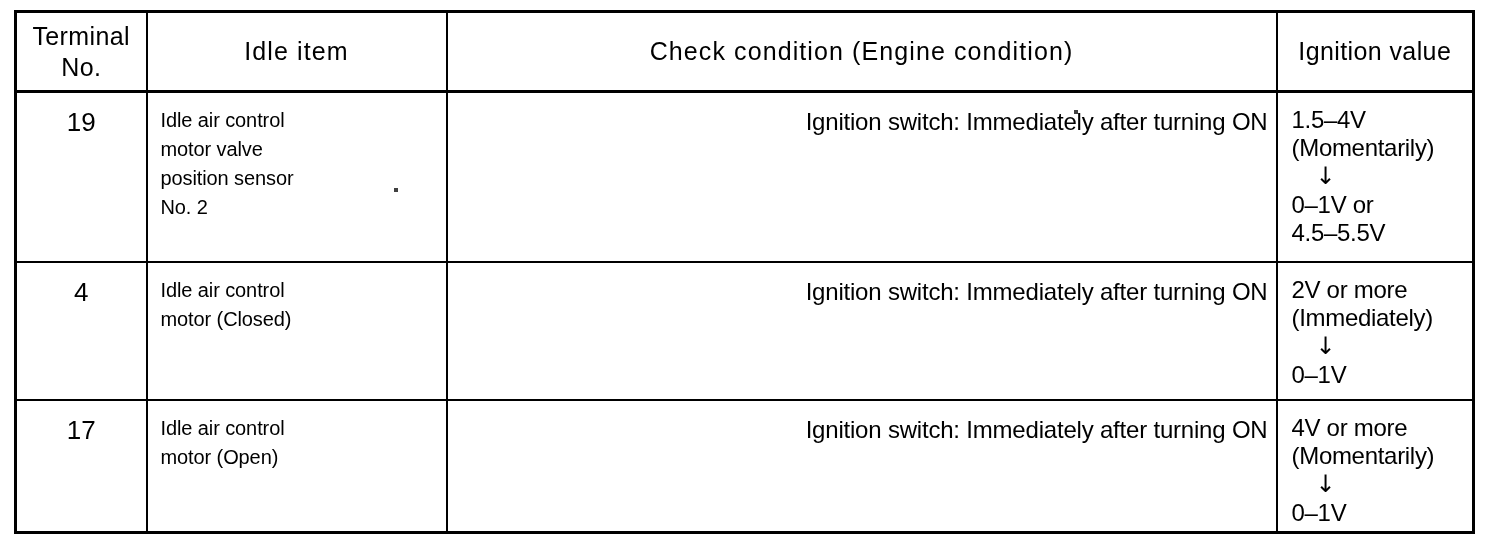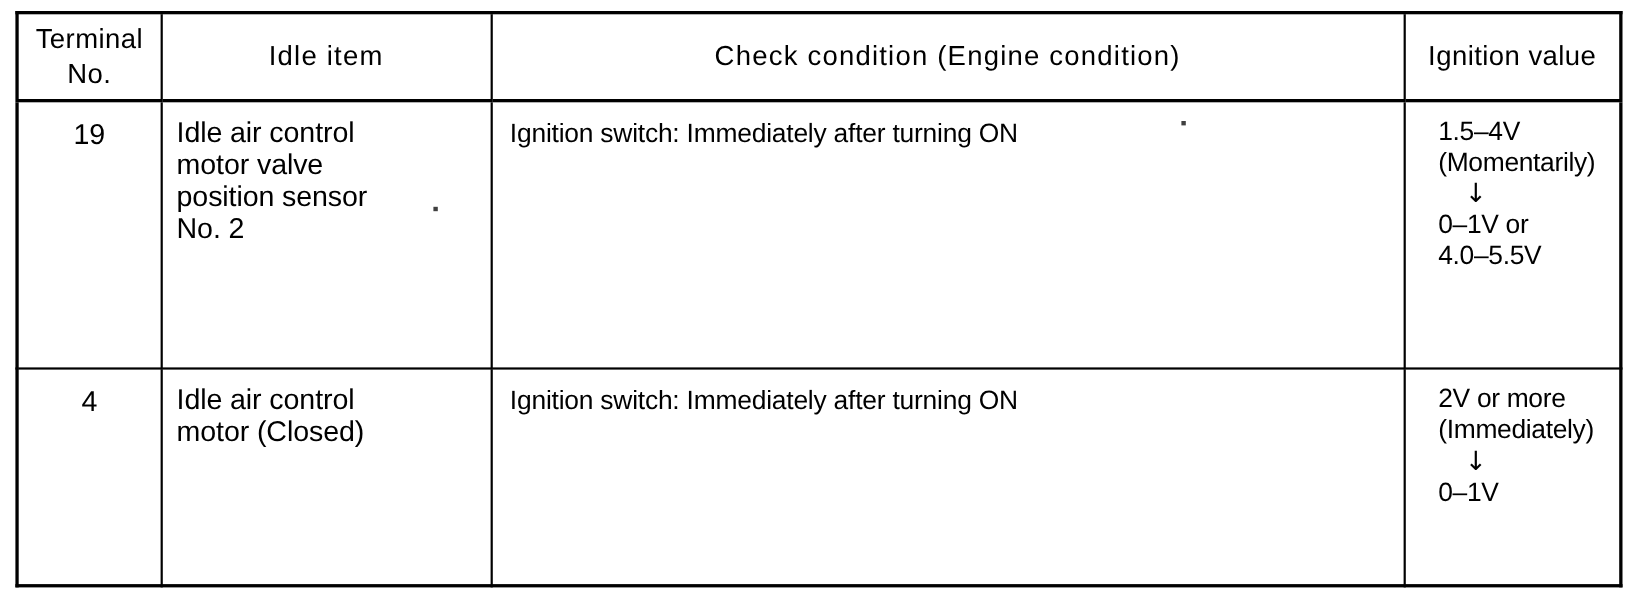--- a/index.html
+++ b/index.html
@@ -88,42 +88,41 @@
   }
   .terminal-no {
     font-size: 26px;
     line-height: 30px;
     padding-top: 14px;
     text-align: center;
   }
 
   td.cell-item { vertical-align: top; }
   .item-text {
-    font-size: 26px;
+    font-size: 20px;
     line-height: 29px;
     padding: 13px 8px 0 13px;
     white-space: pre-line;
     letter-spacing: -0.1px;
   }
 
-  td.cell-cond { vertical-align: top; }
+  td.cell-cond { vertical-align: top; text-align: right; }
   .cond-text {
     font-size: 24px;
     line-height: 29px;
     padding: 14px 8px 0 16px;
     letter-spacing: -0.2px;
   }
 
   td.cell-std {
     vertical-align: top;
     border-left: 3px solid #000;
   }
   .std-block {
     padding: 13px 6px 0 14px;
-    margin-left: 16px;
   }
   .std-line {
     font-size: 24px;
     line-height: 28px;
     white-space: pre-line;
     letter-spacing: -0.3px;
   }
   .std-arrow {
     font-size: 24px;
     line-height: 26px;
@@ -190,21 +189,21 @@
           </td>
           <td class="cell-cond">
             <div class="cond-text">Ignition switch: Immediately after turning ON</div>
           </td>
           <td class="cell-std">
             <div class="std-block">
               <div class="std-line">1.5–4V
 (Momentarily)</div>
               <div class="std-arrow">↓</div>
               <div class="std-line">0–1V or
-4.0–5.5V</div>
+4.5–5.5V</div>
             </div>
           </td>
         </tr>
 
         <tr class="data-row-2">
           <td class="cell-terminal">
             <div class="terminal-no">4</div>
           </td>
           <td class="cell-item">
             <div class="item-text">Idle air control
@@ -216,20 +215,40 @@
           <td class="cell-std">
             <div class="std-block">
               <div class="std-line">2V or more
 (Immediately)</div>
               <div class="std-arrow">↓</div>
               <div class="std-line">0–1V</div>
             </div>
           </td>
         </tr>
 
+        <tr class="data-row-3">
+          <td class="cell-terminal">
+            <div class="terminal-no">17</div>
+          </td>
+          <td class="cell-item">
+            <div class="item-text">Idle air control
+motor (Open)</div>
+          </td>
+          <td class="cell-cond">
+            <div class="cond-text">Ignition switch: Immediately after turning ON</div>
+          </td>
+          <td class="cell-std">
+            <div class="std-block">
+              <div class="std-line">4V or more
+(Momentarily)</div>
+              <div class="std-arrow">↓</div>
+              <div class="std-line">0–1V</div>
+            </div>
+          </td>
+        </tr>
 
       </tbody>
     </table>
   </div>
 
   <div class="scan-speck speck-a"></div>
   <div class="scan-speck speck-b"></div>
 
 </div>
 

